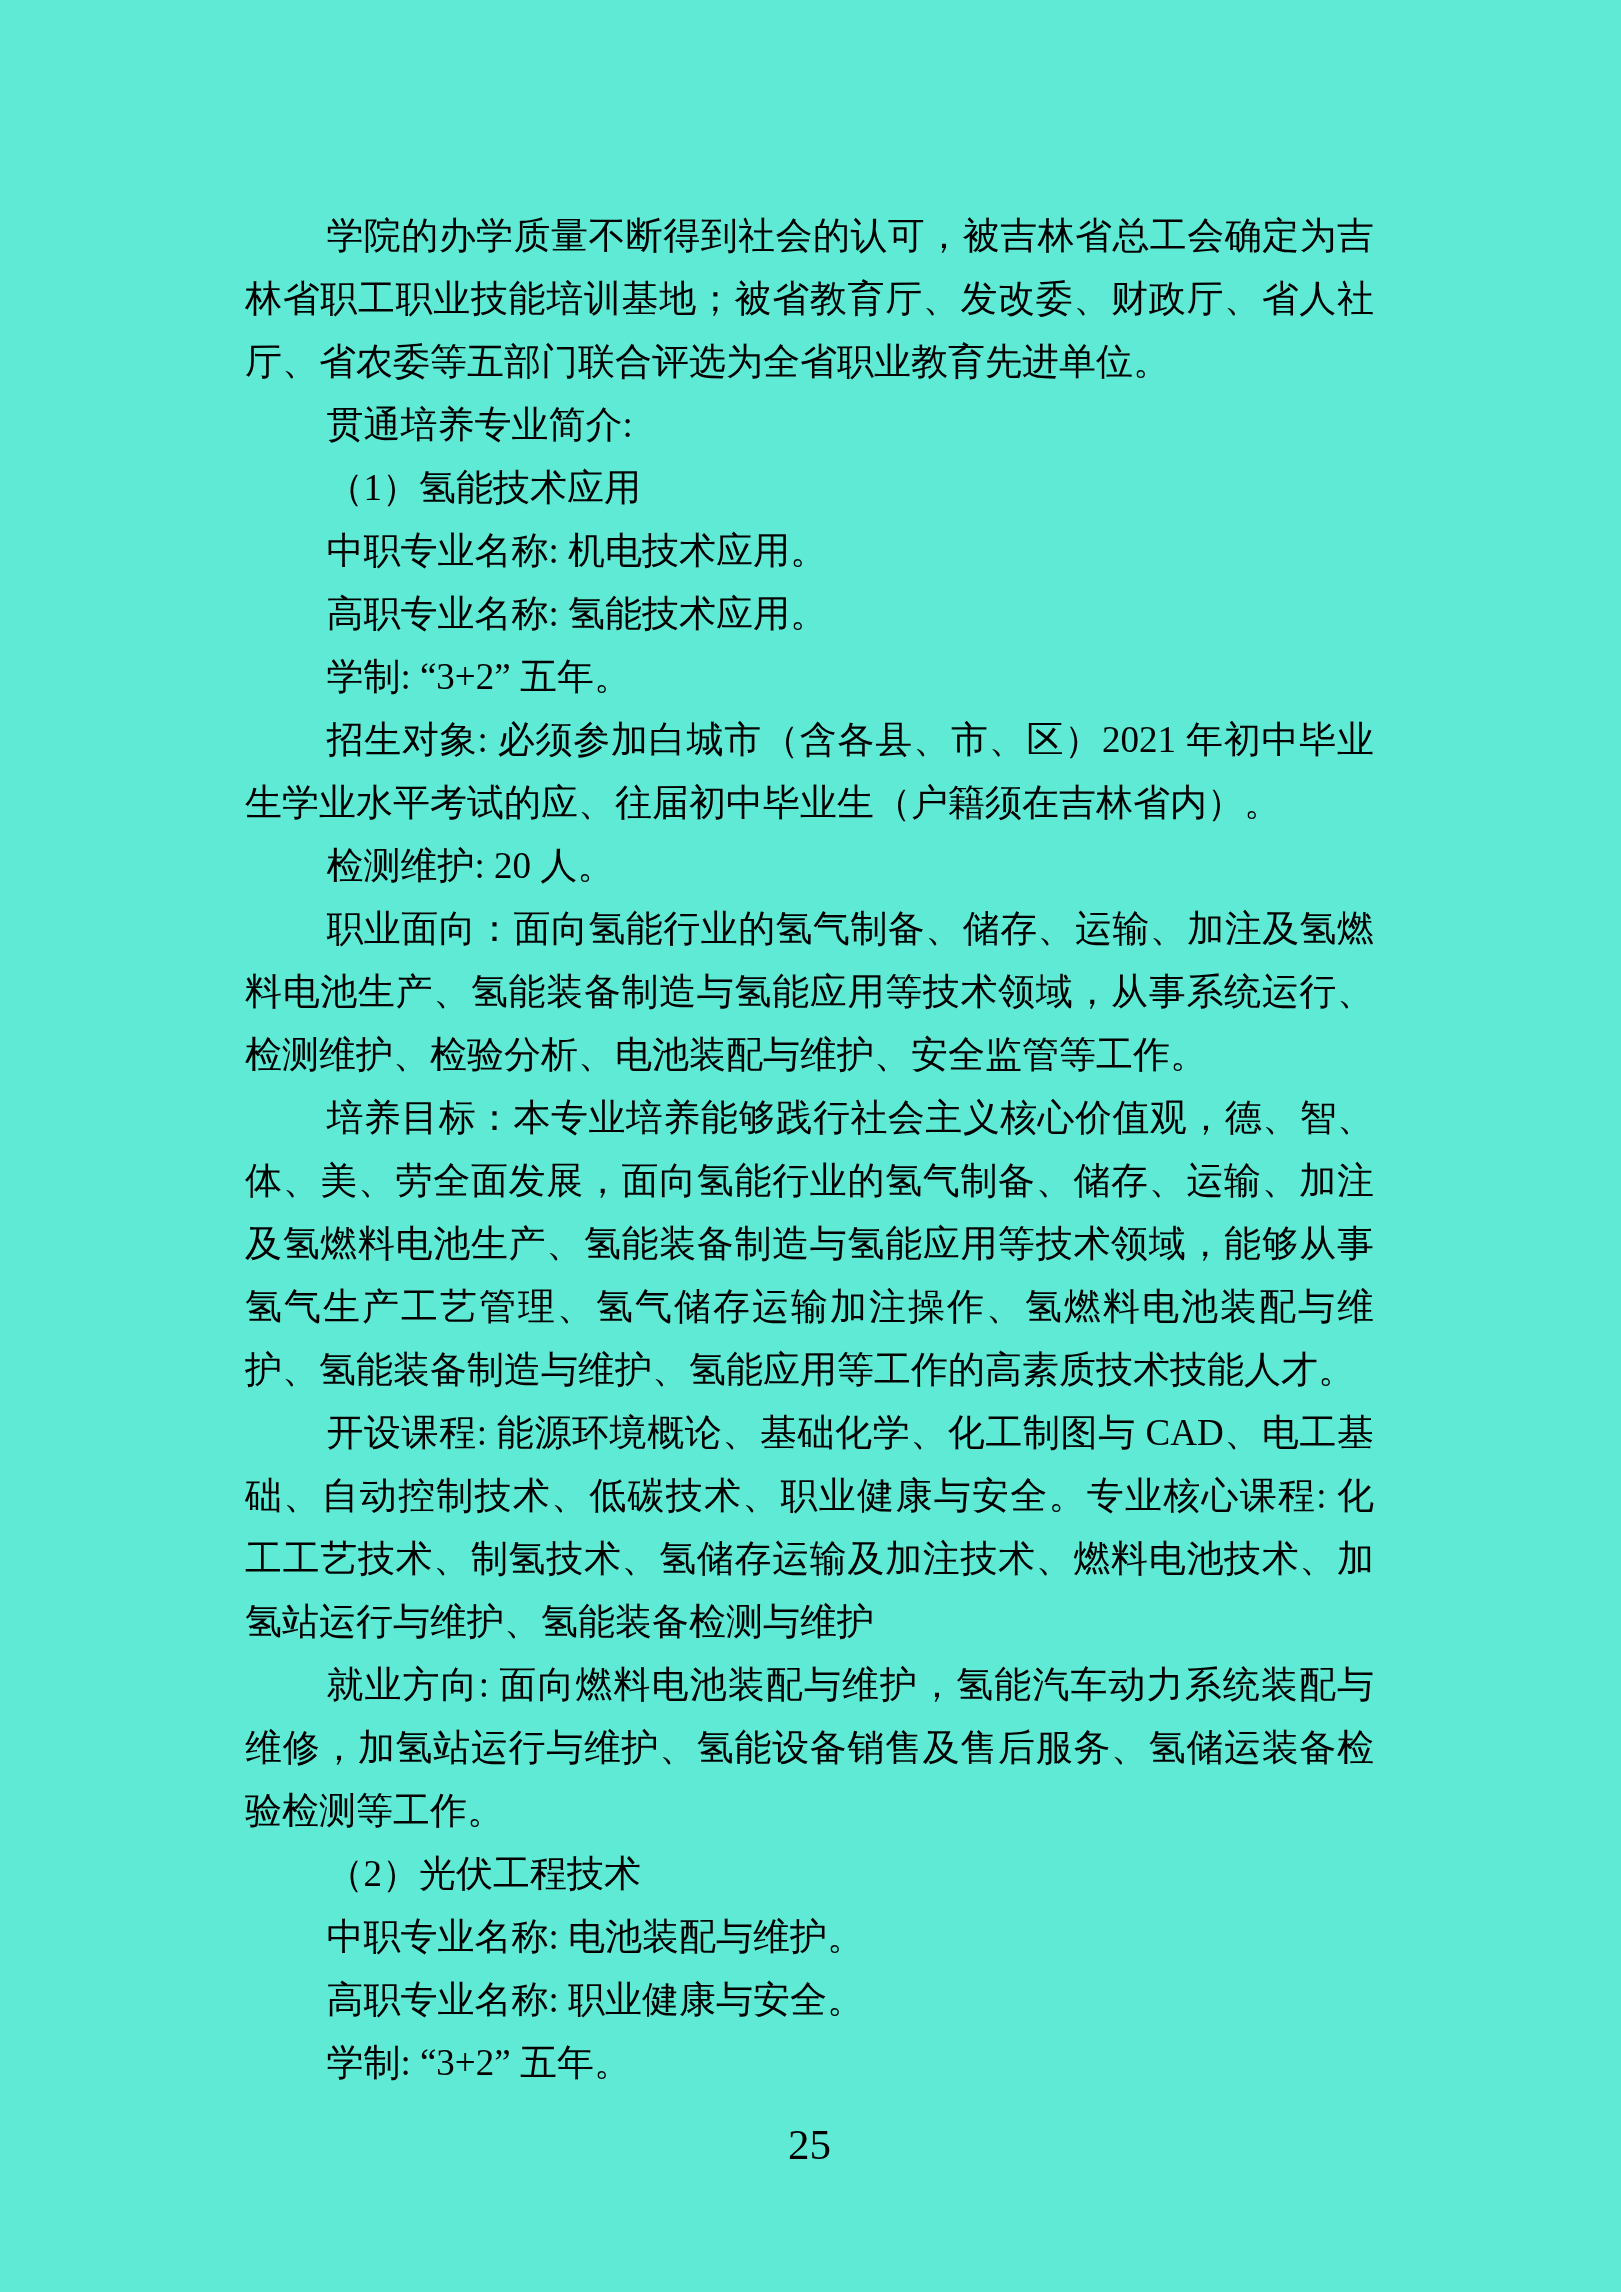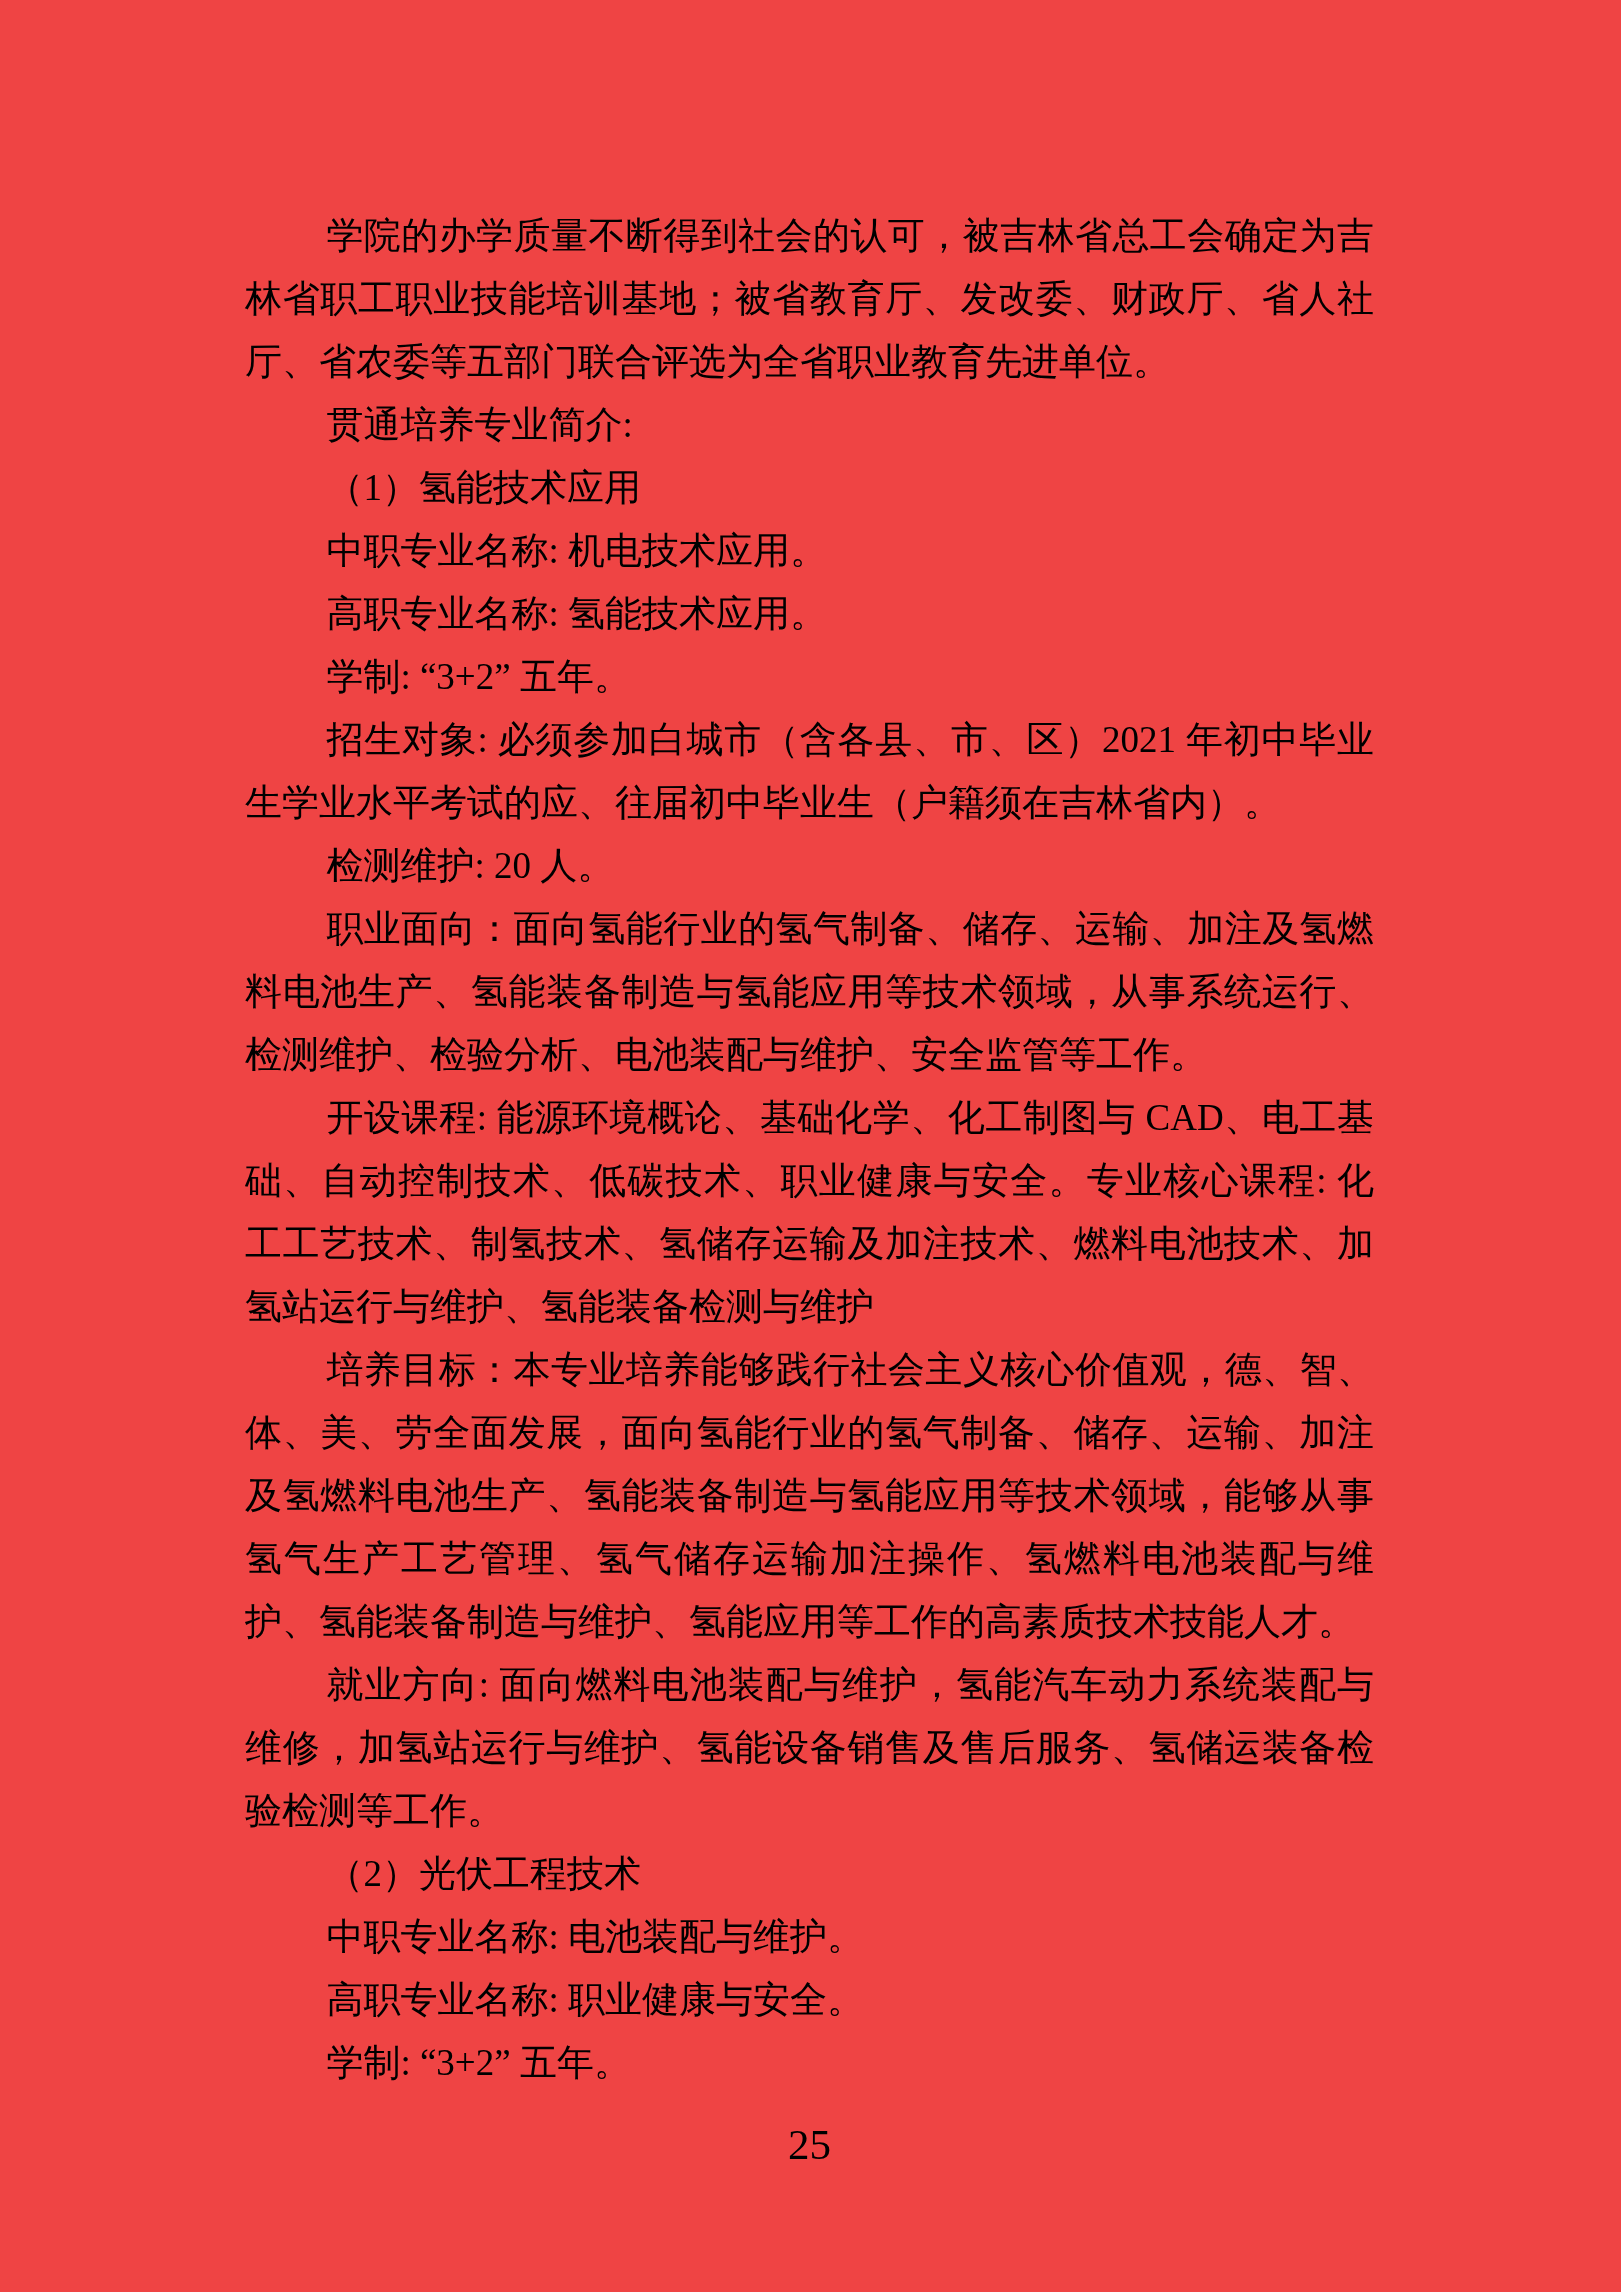--- a/index.html
+++ b/index.html
@@ -4,21 +4,21 @@
 <style>
   html, body {
     margin: 0;
     padding: 0;
     background: #ffffff;
   }
   .page {
     position: relative;
     width: 1621px;
     height: 2293px;
-    background: #ef4444;
+    background: #5eead4;
     color: #000000;
     font-family: "Liberation Serif", "DejaVu Serif", serif;
     overflow: hidden;
   }
   .content {
     position: absolute;
     left: 245px;
     top: 204px;
     width: 1129px;
     font-size: 37px;
@@ -61,23 +61,23 @@
     <p class="para"><span class="lbl">高职专业名称:</span><span> 氢能技术应用。</span></p>
 
     <p class="para"><span class="lbl">学制:</span><span> “3+2” 五年。</span></p>
 
     <p class="para"><span class="lbl">招生对象:</span><span> 必须参加白城市（含各县、市、区）2021 年初中毕业生学业水平考试的应、往届初中毕业生（户籍须在吉林省内）。</span></p>
 
     <p class="para"><span class="lbl">检测维护:</span><span> 20 人。</span></p>
 
     <p class="para"><span class="lbl">职业面向：</span><span>面向氢能行业的氢气制备、储存、运输、加注及氢燃料电池生产、氢能装备制造与氢能应用等技术领域，从事系统运行、检测维护、检验分析、电池装配与维护、安全监管等工作。</span></p>
 
+    <p class="para"><span class="lbl">培养目标：</span><span>本专业培养能够践行社会主义核心价值观，德、智、体、美、劳全面发展，面向氢能行业的氢气制备、储存、运输、加注及氢燃料电池生产、氢能装备制造与氢能应用等技术领域，能够从事氢气生产工艺管理、氢气储存运输加注操作、氢燃料电池装配与维护、氢能装备制造与维护、氢能应用等工作的高素质技术技能人才。</span></p>
+
     <p class="para"><span class="lbl">开设课程:</span><span> 能源环境概论、基础化学、化工制图与 CAD、电工基础、自动控制技术、低碳技术、职业健康与安全。专业核心课程: 化工工艺技术、制氢技术、氢储存运输及加注技术、燃料电池技术、加氢站运行与维护、氢能装备检测与维护</span></p>
-
-    <p class="para"><span class="lbl">培养目标：</span><span>本专业培养能够践行社会主义核心价值观，德、智、体、美、劳全面发展，面向氢能行业的氢气制备、储存、运输、加注及氢燃料电池生产、氢能装备制造与氢能应用等技术领域，能够从事氢气生产工艺管理、氢气储存运输加注操作、氢燃料电池装配与维护、氢能装备制造与维护、氢能应用等工作的高素质技术技能人才。</span></p>
 
     <p class="para"><span class="lbl">就业方向:</span><span> 面向燃料电池装配与维护，氢能汽车动力系统装配与维修，加氢站运行与维护、氢能设备销售及售后服务、氢储运装备检验检测等工作。</span></p>
 
     <p class="para"><span class="lbl">（2）光伏工程技术</span><span></span></p>
 
     <p class="para"><span class="lbl">中职专业名称:</span><span> 电池装配与维护。</span></p>
 
     <p class="para"><span class="lbl">高职专业名称:</span><span> 职业健康与安全。</span></p>
 
     <p class="para"><span class="lbl">学制:</span><span> “3+2” 五年。</span></p>

